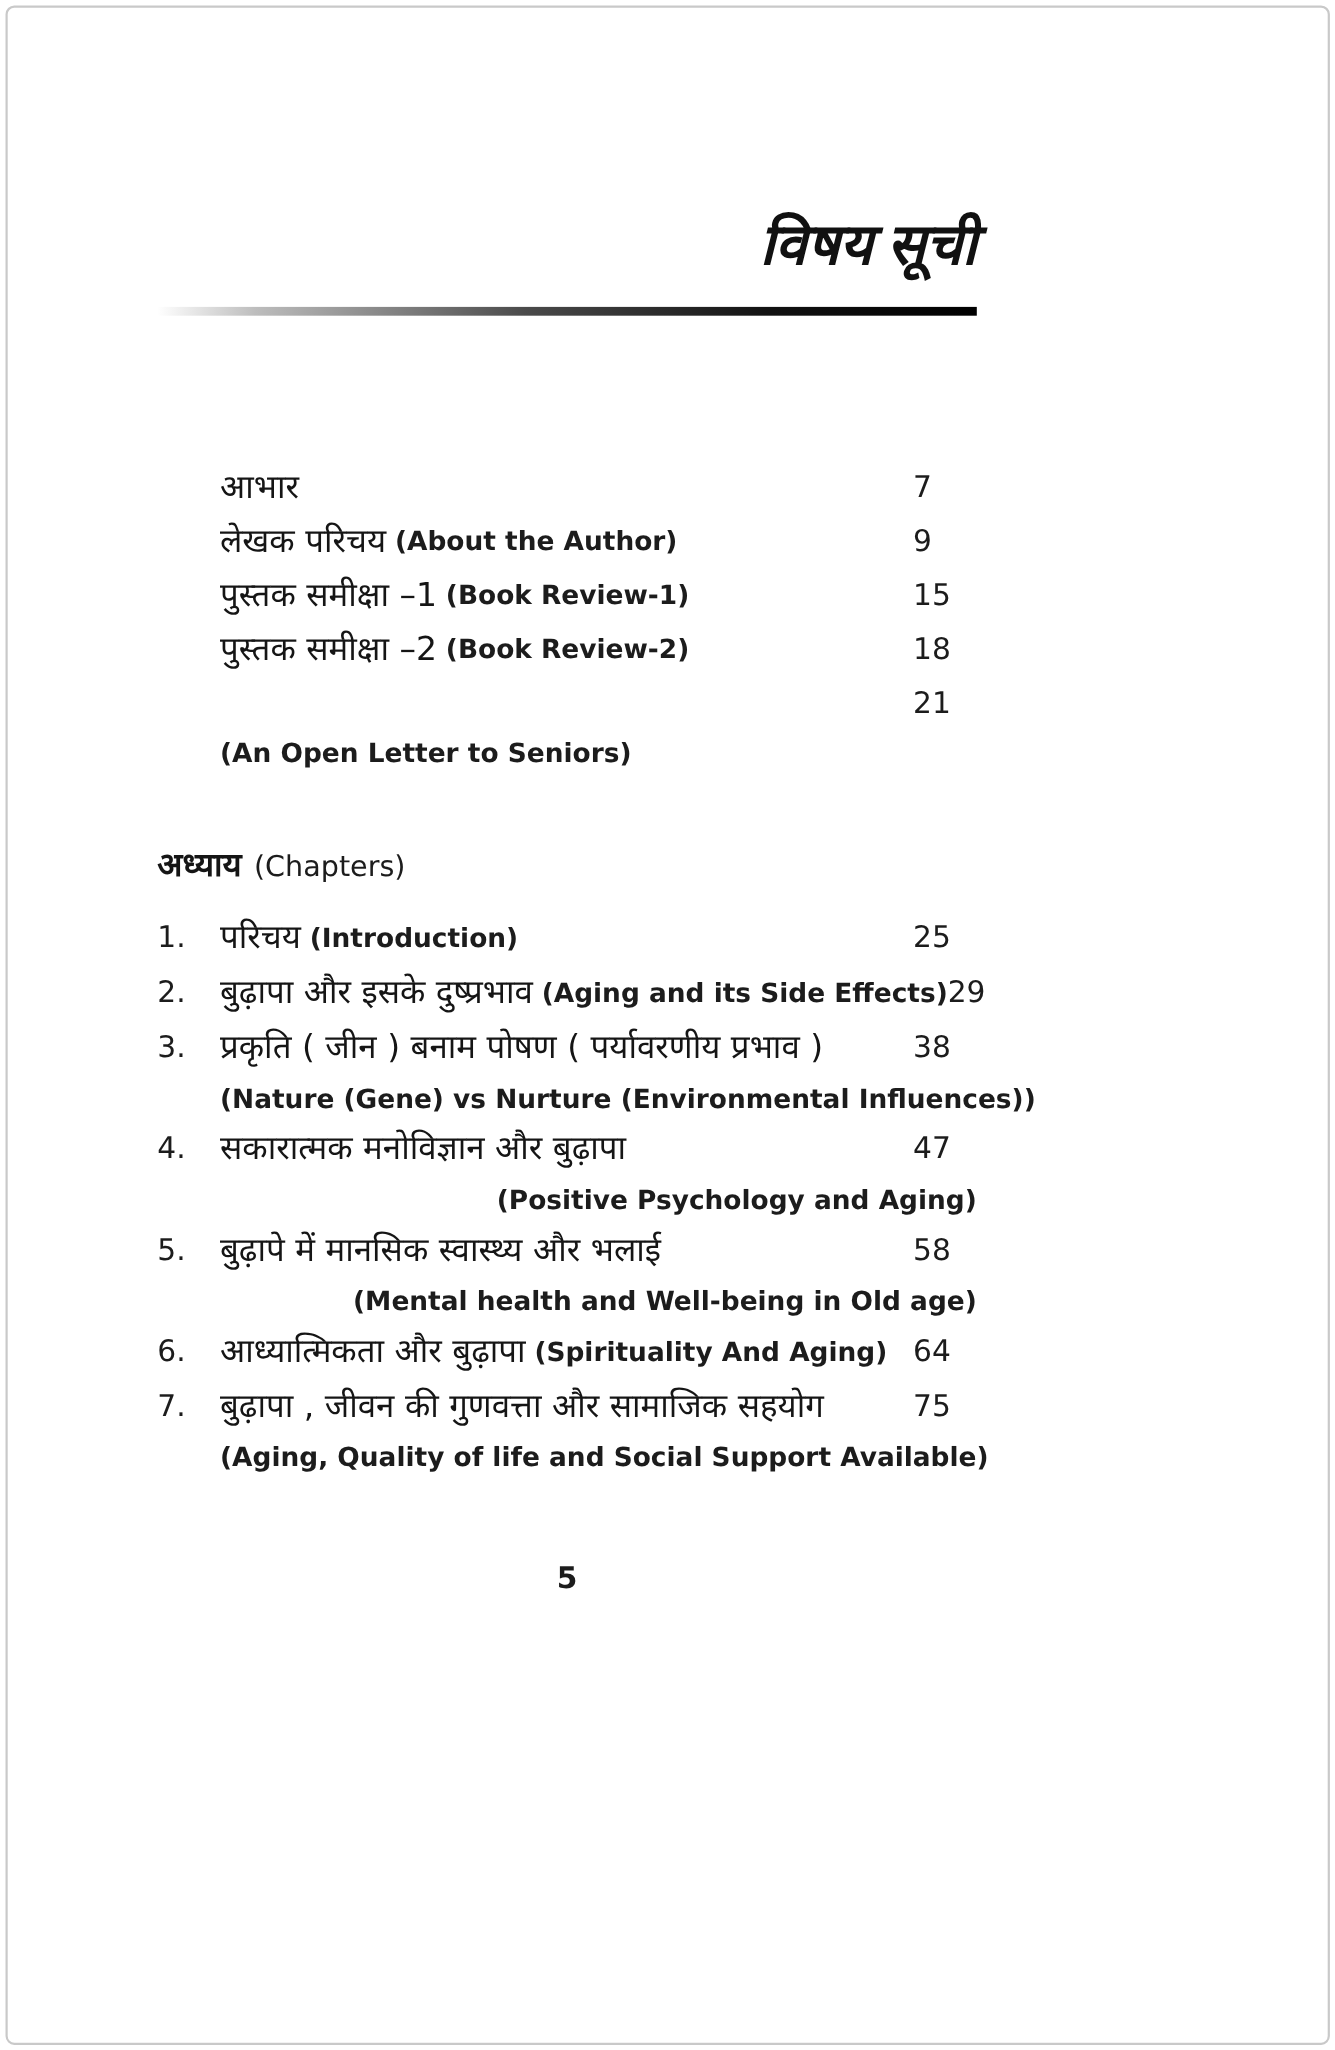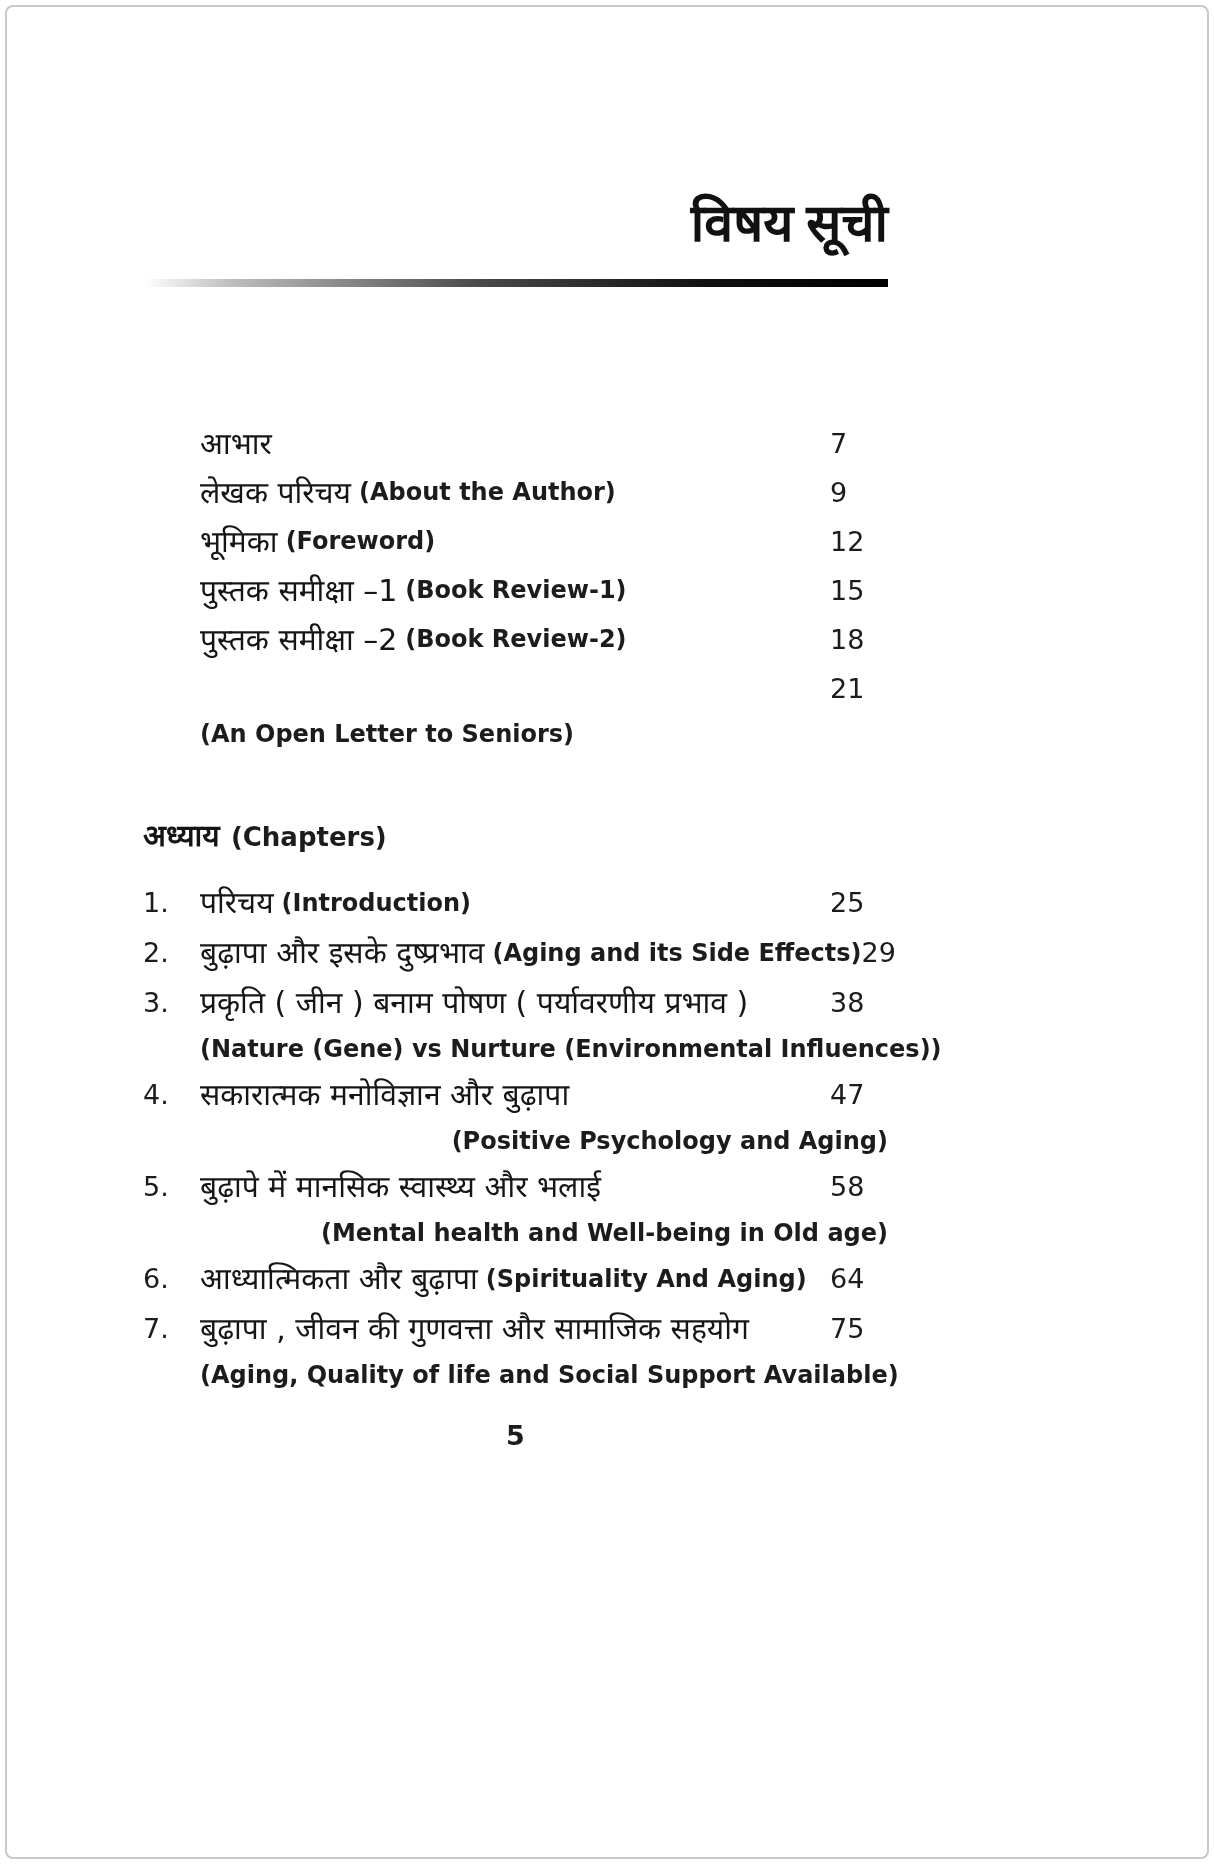--- a/index.html
+++ b/index.html
@@ -22,20 +22,21 @@
   .content {
     position: absolute;
     left: 143px;
     top: 0;
     width: 745px;
   }
   .toc-title {
     margin-top: 193px;
     text-align: right;
     font-family: "Liberation Serif", "DejaVu Serif", serif;
+    font-style: italic;
     font-weight: bold;
     font-size: 52px;
     line-height: 1.2;
     color: #111111;
   }
   .title-rule {
     margin-top: 24px;
     height: 8px;
     width: 100%;
     background: linear-gradient(90deg, rgba(255,255,255,0) 0%, #bdbdbd 12%, #4a4a4a 45%, #111111 75%, #000000 100%);
@@ -74,21 +75,21 @@
     line-height: 42px;
     color: #1c1c1c;
     white-space: nowrap;
   }
   .section-heading {
     margin-top: 56px;
     line-height: 50px;
     white-space: nowrap;
   }
   .section-heading .hi { font-weight: bold; font-size: 30px; }
-  .section-heading .en { font-weight: bold; font-size: 26px; margin-left: 6px; }
+  .section-heading .en { font-weight: normal; font-size: 26px; margin-left: 6px; }
   .chapters {
     margin-top: 12px;
   }
   .chapters .row { line-height: 50px; }
   .num {
     flex-shrink: 0;
     width: 57px;
     font-size: 27px;
     color: #1c1c1c;
   }
@@ -120,25 +121,20 @@
       <span class="hi">आभार</span>
       <span class="pg">7</span>
     </div>
 
     <div class="row">
       <span class="hi">लेखक परिचय</span>
       <span class="en">(About the Author)</span>
       <span class="pg">9</span>
     </div>
 
-    <div class="row">
-      <span class="hi">भूमिका</span>
-      <span class="en">(Foreword)</span>
-      <span class="pg">12</span>
-    </div>
 
     <div class="row">
       <span class="hi">पुस्तक समीक्षा –1</span>
       <span class="en">(Book Review-1)</span>
       <span class="pg">15</span>
     </div>
 
     <div class="row">
       <span class="hi">पुस्तक समीक्षा –2</span>
       <span class="en">(Book Review-2)</span>

